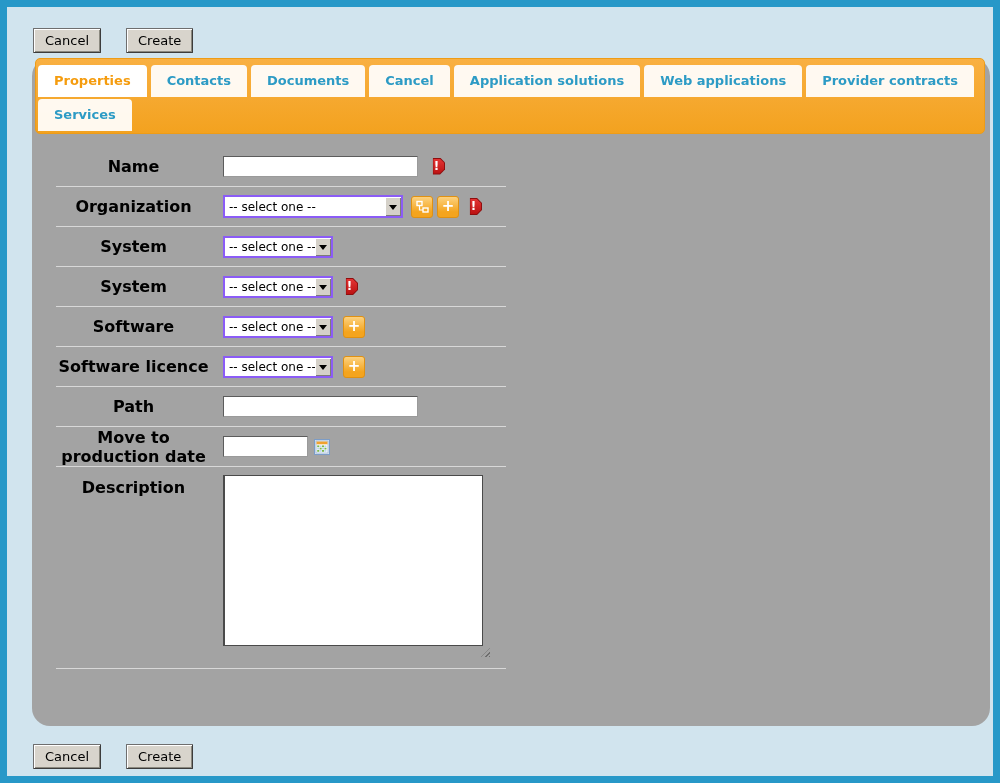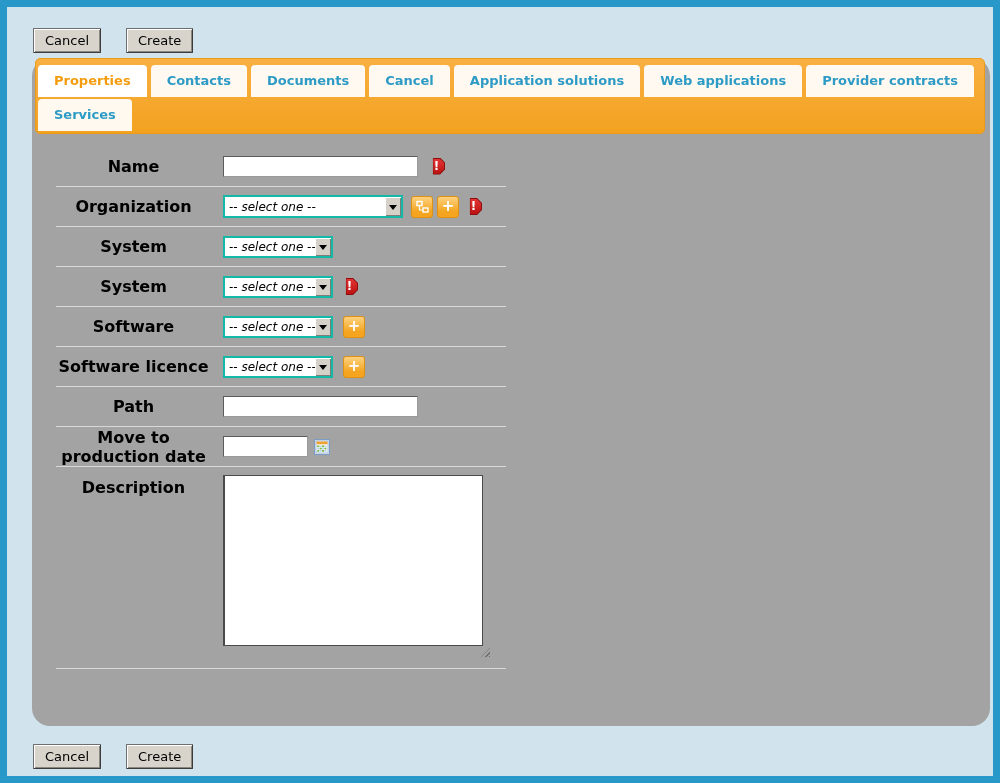--- a/index.html
+++ b/index.html
@@ -83,23 +83,23 @@
     border:1px solid #9a9a9a;
     border-top-color:#5c5c5c; border-left-color:#5c5c5c;
     font:12px "DejaVu Sans", sans-serif;
     padding:2px 4px;
   }
 
   
   .sel {
     display:flex; align-items:center; justify-content:space-between;
     height:22px; background:#fff;
-    border:2px solid #14b8a6;
+    border:2px solid #8b5cf6;
     font-size:12px; color:#000;
-    padding-left:4px; cursor:pointer; overflow:hidden;font-style:italic;
+    padding-left:4px; cursor:pointer; overflow:hidden;
   }
   .sel-tall { height:23px; }
   .sel-val { white-space:nowrap; overflow:hidden; }
   .sel-btn {
     flex:none; width:16px; align-self:stretch;
     background:#D5D1C9;
     box-shadow: inset 1px 1px 0 #ffffff, inset -1px -1px 0 #7e7d78;
     display:flex; align-items:center; justify-content:center;
   }
   .sel-arrow {

